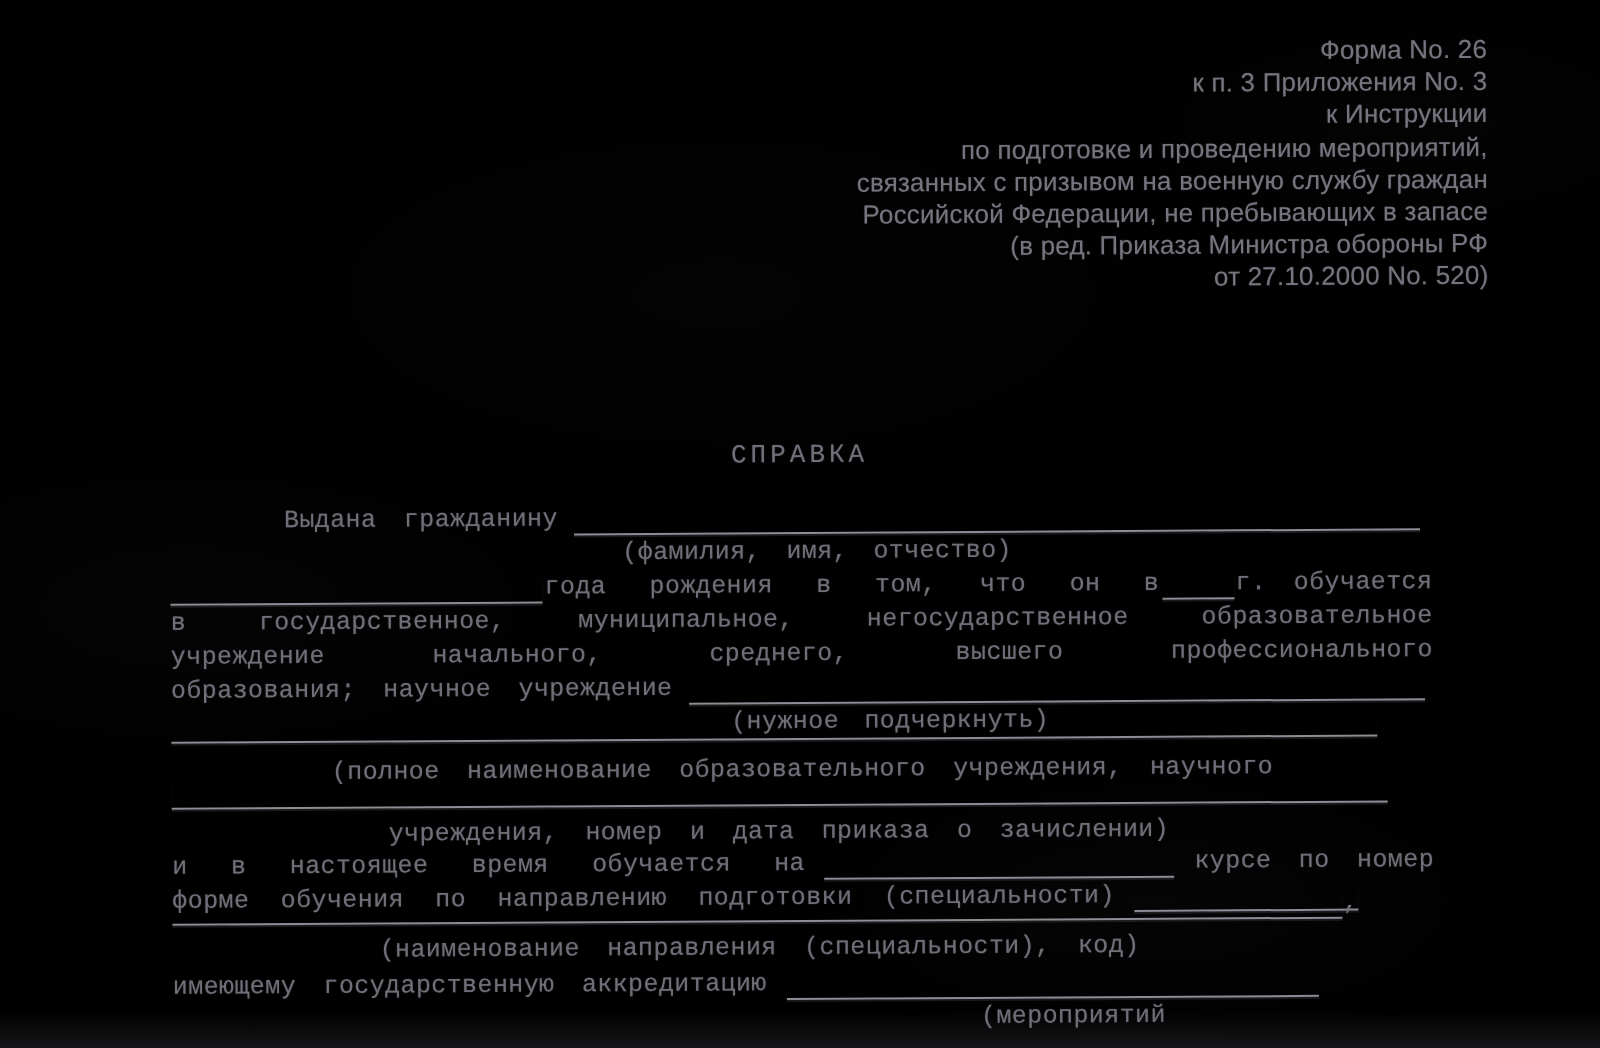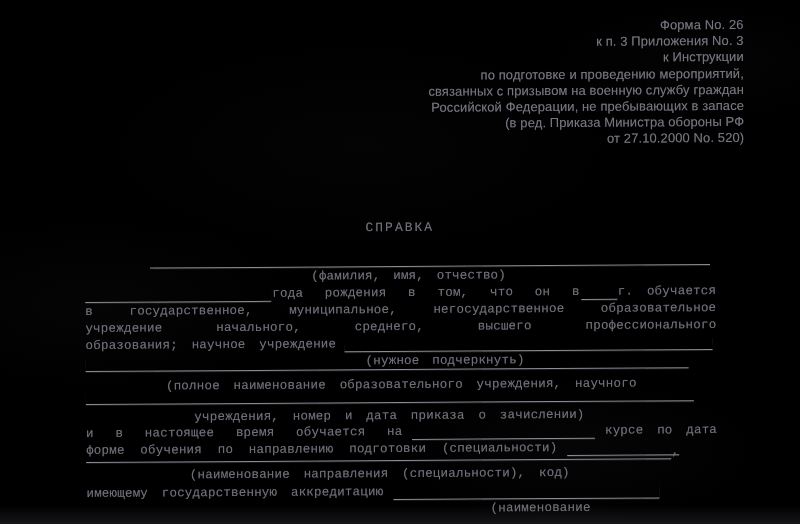--- a/index.html
+++ b/index.html
@@ -66,20 +66,21 @@
       <div>(в ред. Приказа Министра обороны РФ</div>
       <div>от 27.10.2000 No. 520)</div>
     </div>
 
     <div class="title">СПРАВКА</div>
 
     <div class="docbody">
 
       <div class="line row" style="top:4px">
         <span style="width:57px"></span>
+        <span class="ws6">Выдана гражданину</span>
         <span class="fill grow" style="margin-left:8px;margin-right:6px"></span>
       </div>
 
       <div class="line cap" style="top:21px;transform:translateX(8px)">(фамилия, имя, отчество)</div>
 
       <div class="line row" style="top:38px;justify-content:space-between">
         <span class="fill" style="width:186px"></span>
         <span class="ws14">года рождения в том, что он в</span>
         <span class="fill" style="width:36px"></span>
         <span class="ws6">г. обучается</span>
@@ -103,39 +104,39 @@
 
       <div class="line row" style="top:143px;height:13px">
         <span class="fill grow" style="margin-right:23px"></span>
       </div>
 
       <div class="line cap ws6" style="top:161px;transform:translateX(-12px)">учреждения, номер и дата приказа о зачислении)</div>
 
       <div class="line row" style="top:177px;justify-content:space-between">
         <span class="ws14">и в настоящее время обучается на</span>
         <span class="fill grow" style="margin-left:10px;margin-right:10px"></span>
-        <span class="ws6">курсе по дата</span>
+        <span class="ws6">курсе по номер</span>
       </div>
 
       <div class="line row" style="top:194px">
         <span class="ws8">форме обучения по направлению подготовки (специальности)</span>
         <span class="fill grow" style="margin-left:10px;margin-right:38px"></span>
       </div>
 
       <div class="line row" style="top:201px;height:13px;padding-right:38px;box-sizing:border-box">
         <span class="fill grow"></span>
         <span>,</span>
       </div>
 
       <div class="line cap ws6" style="top:219px;transform:translateX(-22px)">(наименование направления (специальности), код)</div>
 
       <div class="line row" style="top:237px">
         <span class="ws6">имеющему государственную аккредитацию</span>
         <span class="fill" style="width:266px;margin-left:10px"></span>
       </div>
 
       <div class="line" style="top:254px;padding-left:404px;box-sizing:border-box">
-        <span class="ws6">(наименование</span>
+        <span class="ws6">(мероприятий</span>
       </div>
 
     </div>
   </div>
 </div>
 
 </body></html>

